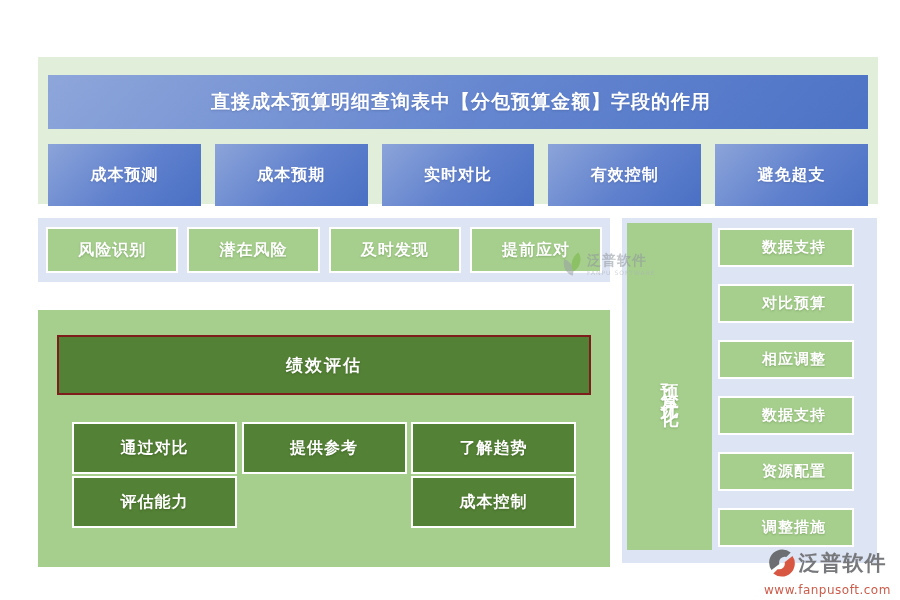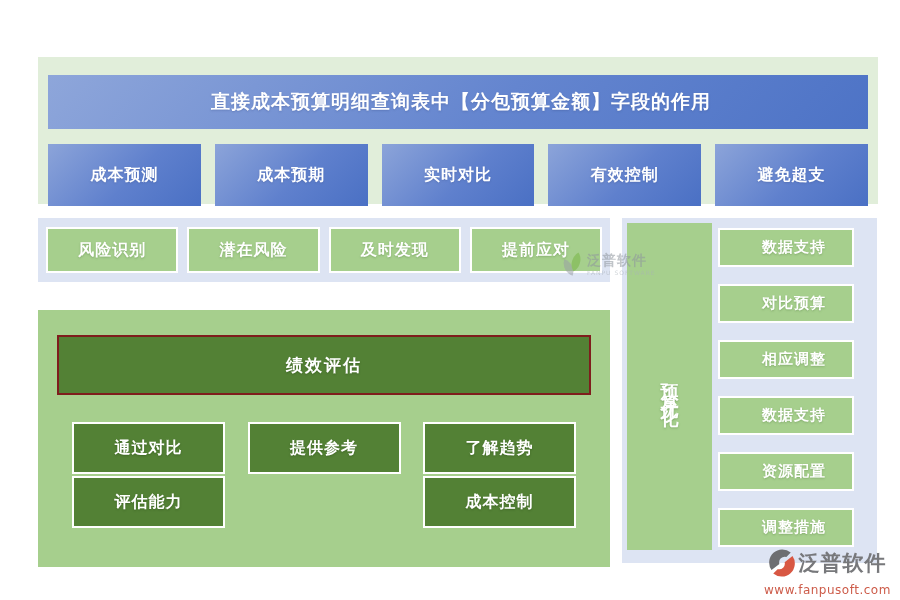--- a/index.html
+++ b/index.html
@@ -31,21 +31,21 @@
   
   .perf-section{position:absolute;left:38px;top:310px;width:572px;height:257px;
                 background:#a6cf8d;box-sizing:border-box;}
   .perf-header{margin:25px 19px 0;height:60px;display:flex;align-items:center;justify-content:center;
                background:#538135;border:2px solid #7f1d1d;box-sizing:border-box;
                color:#ffffff;font-weight:bold;font-size:17px;letter-spacing:2px;
                text-shadow:0 1px 2px rgba(40,70,20,.45);}
   .perf-row{margin:0 34px;display:flex;justify-content:space-between;height:52px;}
   .perf-row.r1{margin-top:27px;}
   .perf-row.r2{margin-top:2px;}
-  .green-dark-btn{width:153px;display:flex;align-items:center;justify-content:center;
+  .green-dark-btn{width:165px;display:flex;align-items:center;justify-content:center;
                   background:#538135;border:2px solid #ffffff;box-sizing:border-box;
                   color:#ffffff;font-weight:bold;font-size:16px;letter-spacing:1px;
                   text-shadow:0 1px 2px rgba(40,70,20,.45);cursor:pointer;}
 
   
   .budget-section{position:absolute;left:622px;top:218px;width:255px;height:345px;
                   background:#dde4f3;box-sizing:border-box;padding:5px;
                   display:flex;}
   .budget-bar{width:85px;height:327px;background:#a6cf8d;
               display:flex;align-items:center;justify-content:center;

